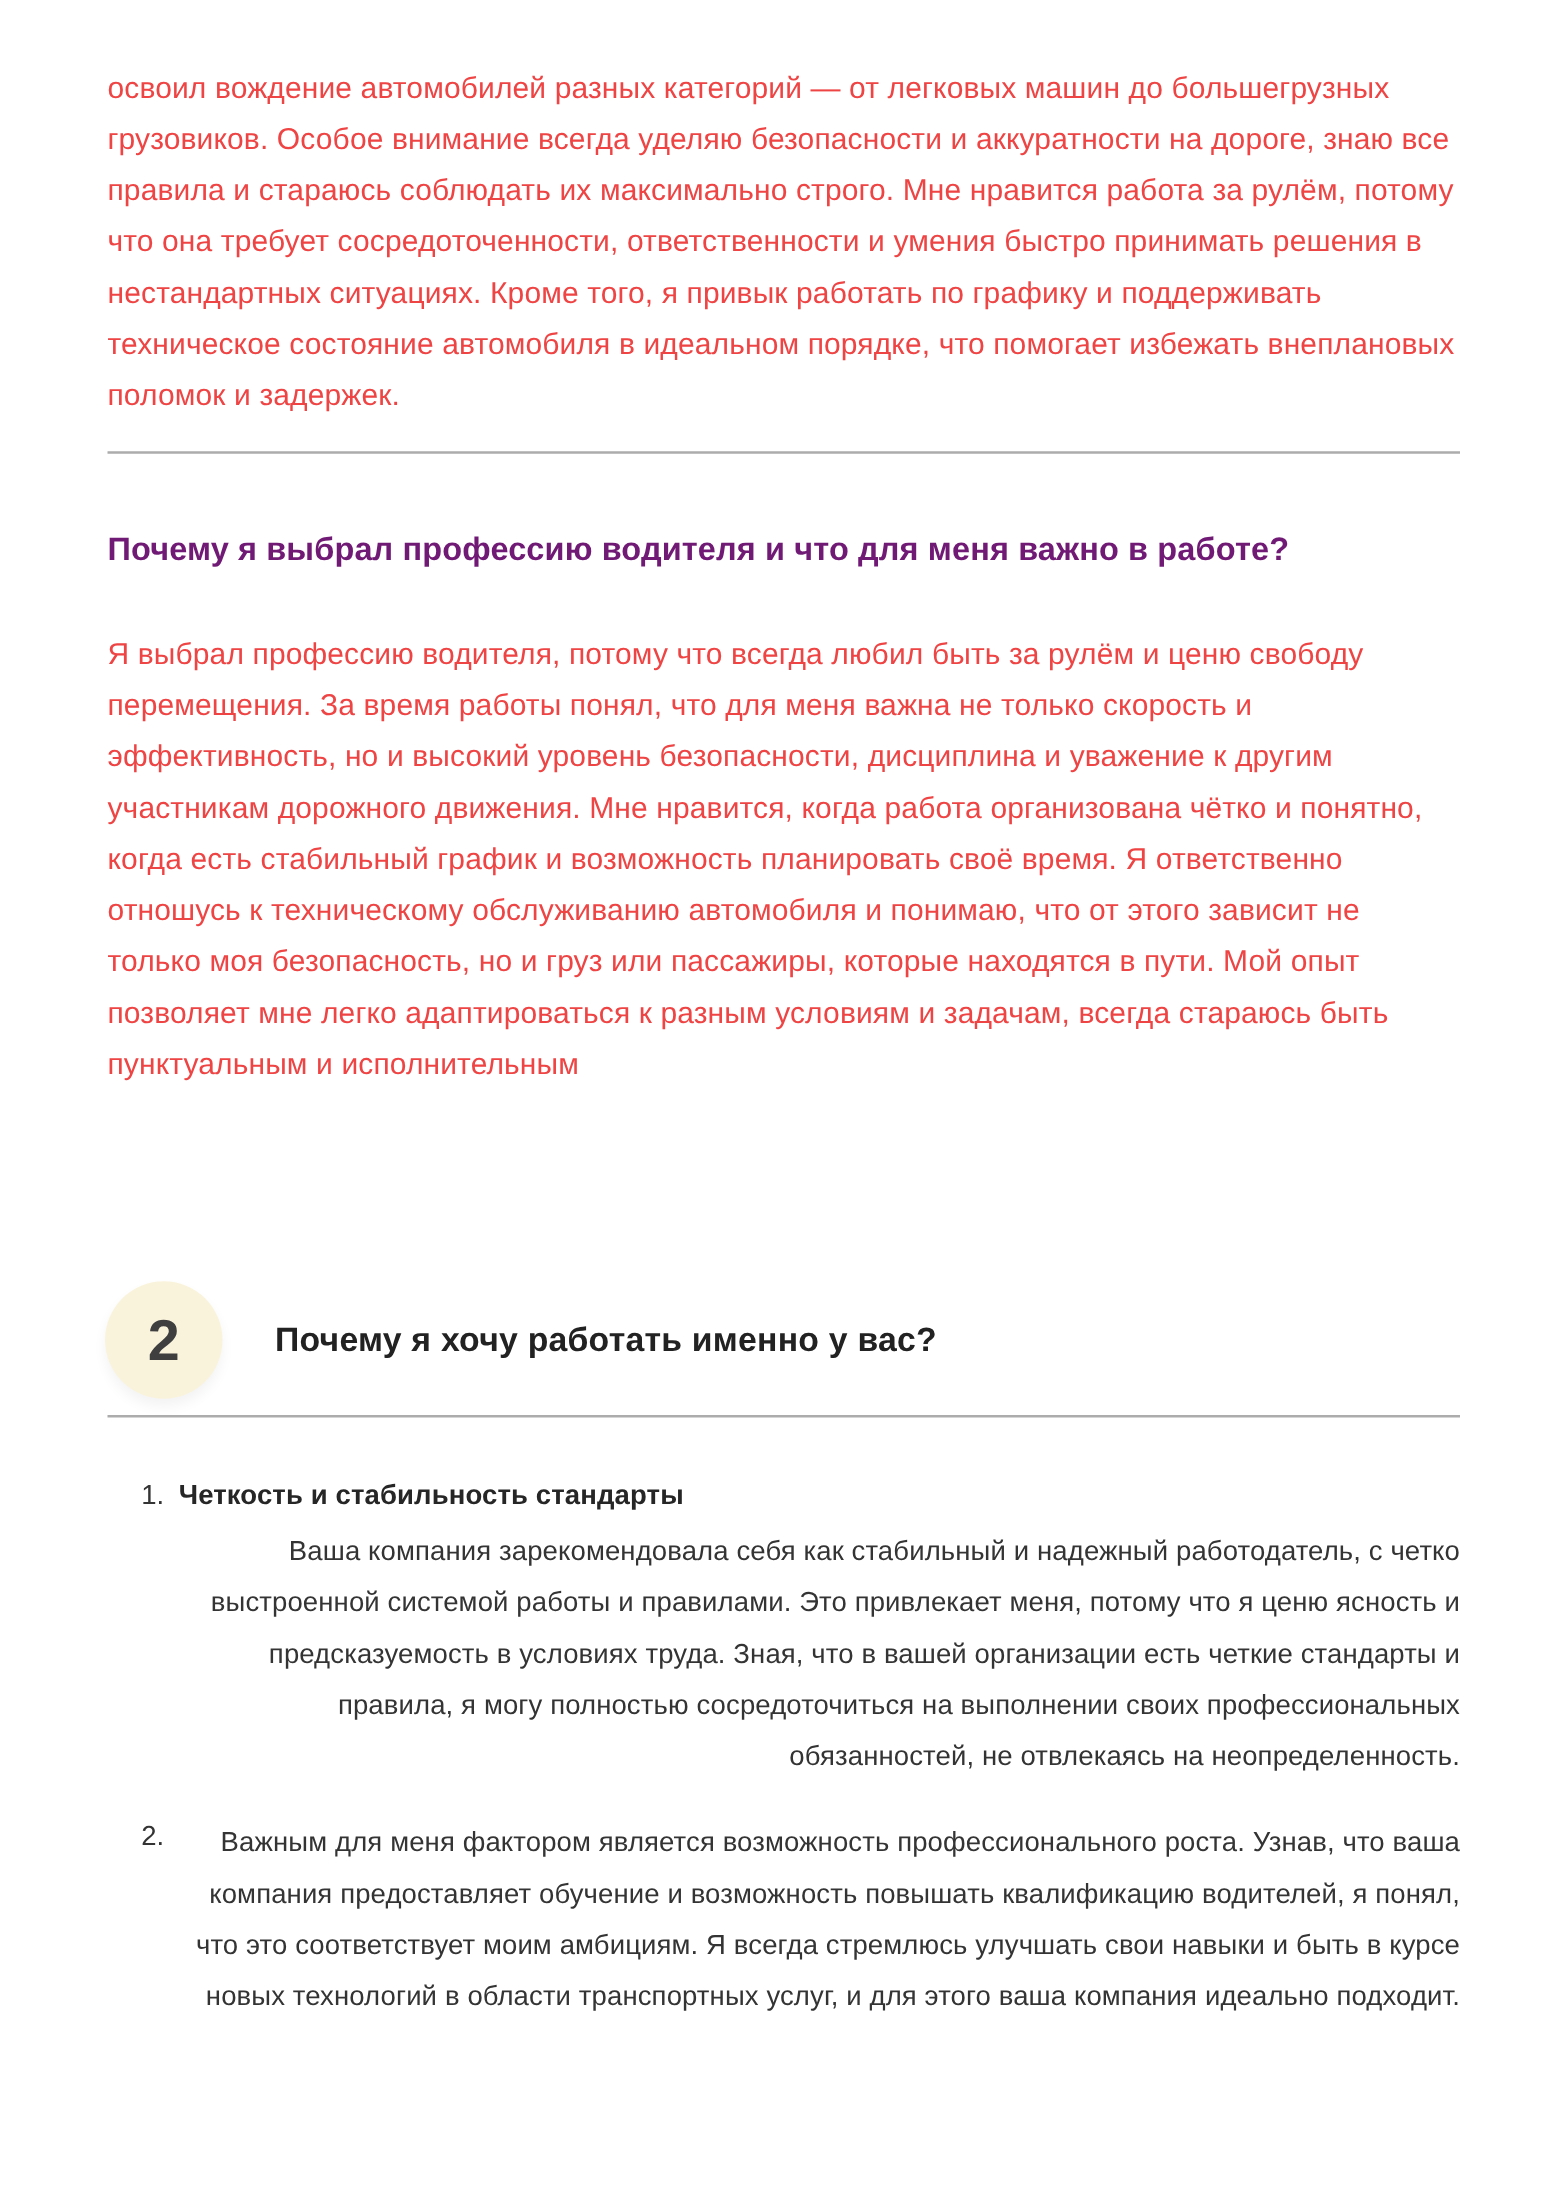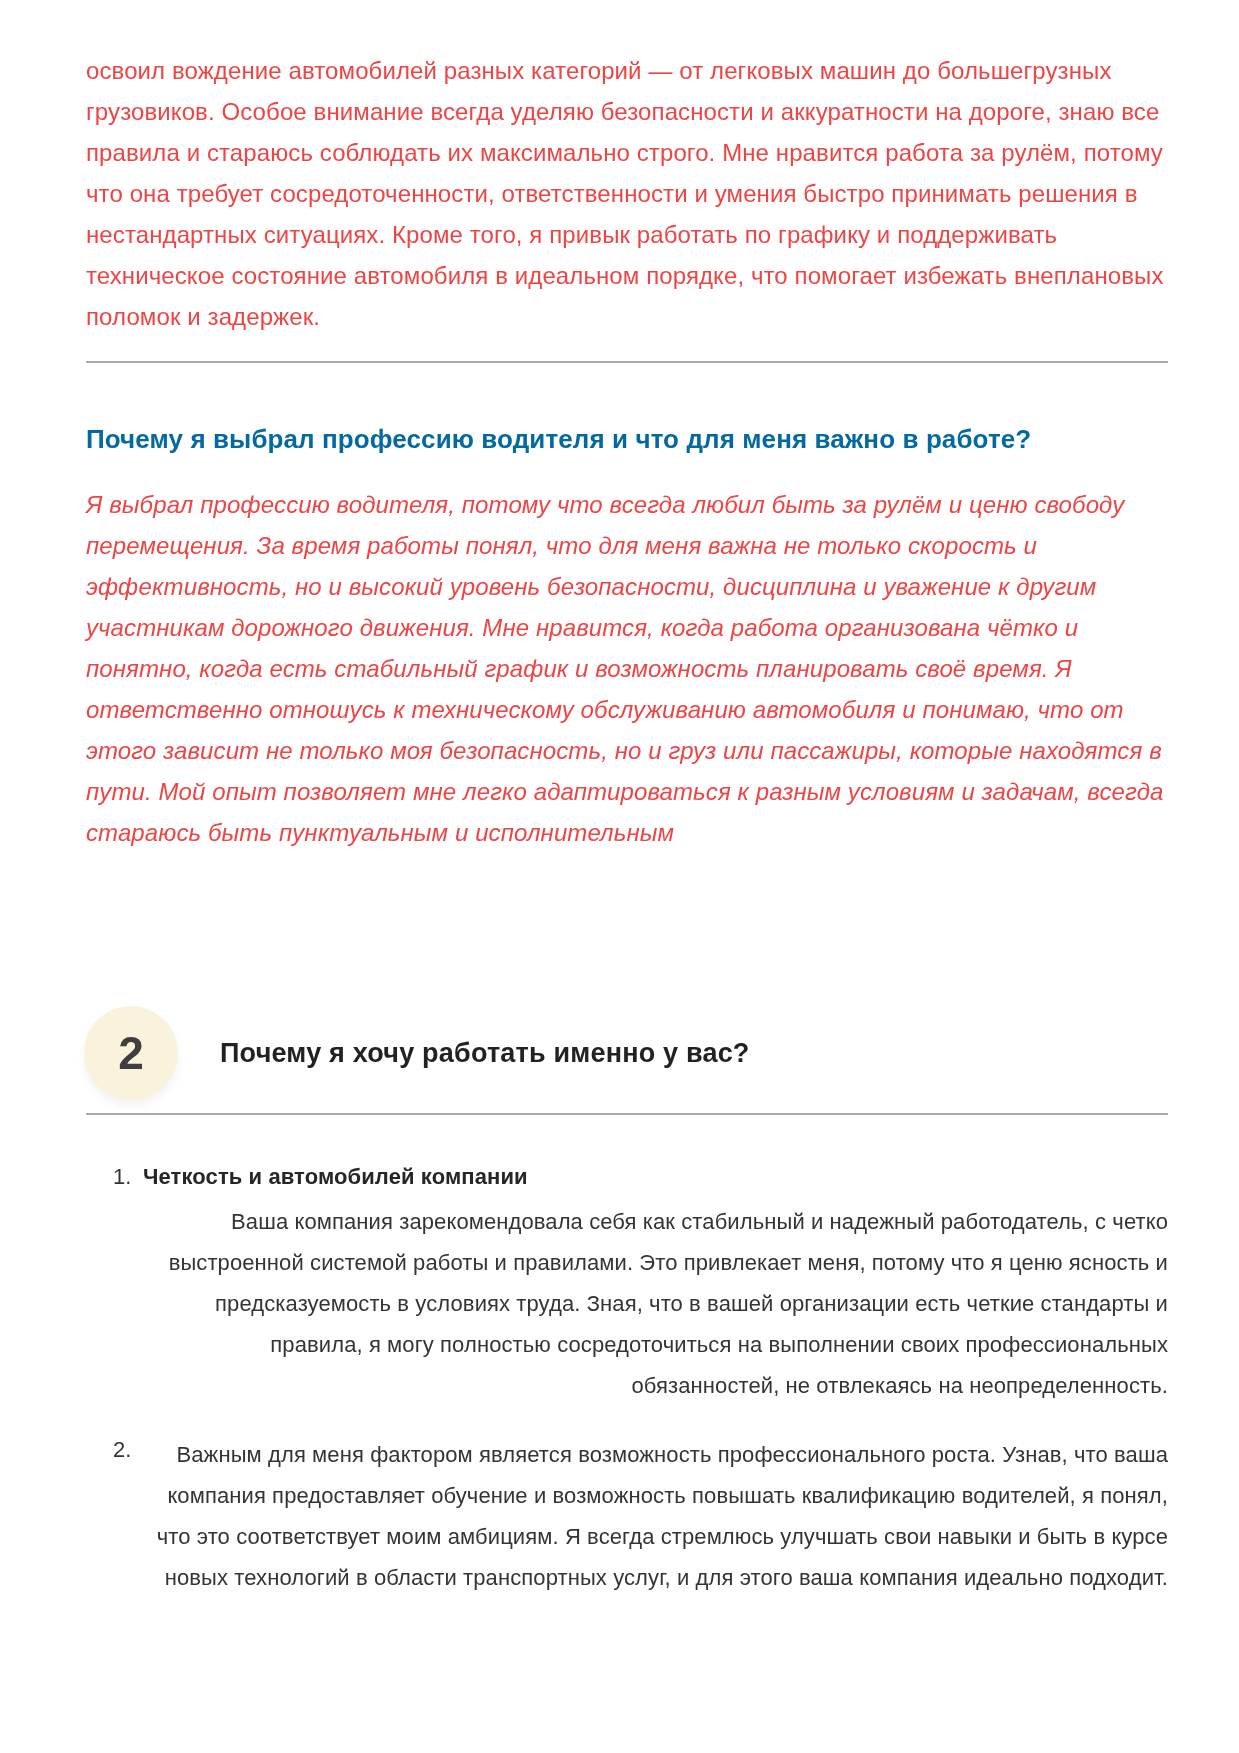--- a/index.html
+++ b/index.html
@@ -35,27 +35,26 @@
     border-top: 2px solid #acacac;
     margin-top: 24px;
     width: 100%;
   }
 
   .sub-heading {
     margin-top: 58px;
     font-size: 26px;
     line-height: 36px;
     font-weight: bold;
-    color: #0369a1;
+    color: #701a75;
     letter-spacing: 0.1px;
   }
 
   .sub-paragraph {
-    margin-top: 27px;
-    font-style: italic;
+    margin-top: 46px;
   }
 
   .section-header {
     margin-top: 153px;
     display: flex;
     align-items: center;
   }
 
   .number-badge {
     width: 94px;
@@ -149,21 +148,21 @@
         <span>2</span>
       </div>
       <h2 class="section-heading">Почему я хочу работать именно у вас?</h2>
     </header>
 
     <hr class="divider divider-under-header">
 
     <ol class="reasons-list">
       <li class="reason-item">
         <span class="reason-index">1.</span>
-        <span class="reason-title">Четкость и автомобилей компании</span>
+        <span class="reason-title">Четкость и стабильность стандарты</span>
         <p class="reason-body">Ваша компания зарекомендовала себя как стабильный и надежный работодатель, с четко выстроенной системой работы и правилами. Это привлекает меня, потому что я ценю ясность и предсказуемость в условиях труда. Зная, что в вашей организации есть четкие стандарты и правила, я могу полностью сосредоточиться на выполнении своих профессиональных обязанностей, не отвлекаясь на неопределенность.</p>
       </li>
 
       <li class="reason-item">
         <span class="reason-index">2.</span>
         <p class="reason-body">Важным для меня фактором является возможность профессионального роста. Узнав, что ваша компания предоставляет обучение и возможность повышать квалификацию водителей, я понял, что это соответствует моим амбициям. Я всегда стремлюсь улучшать свои навыки и быть в курсе новых технологий в области транспортных услуг, и для этого ваша компания идеально подходит.</p>
       </li>
     </ol>
   </section>
 

